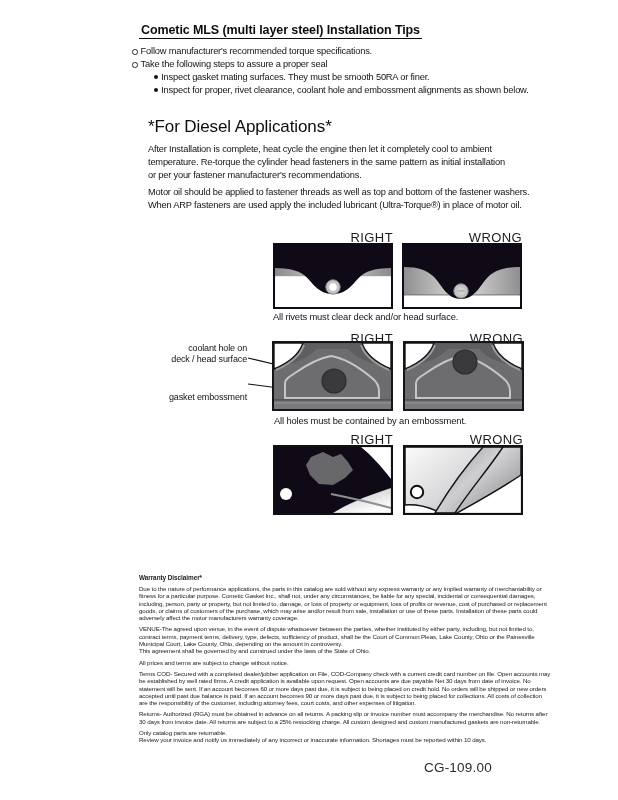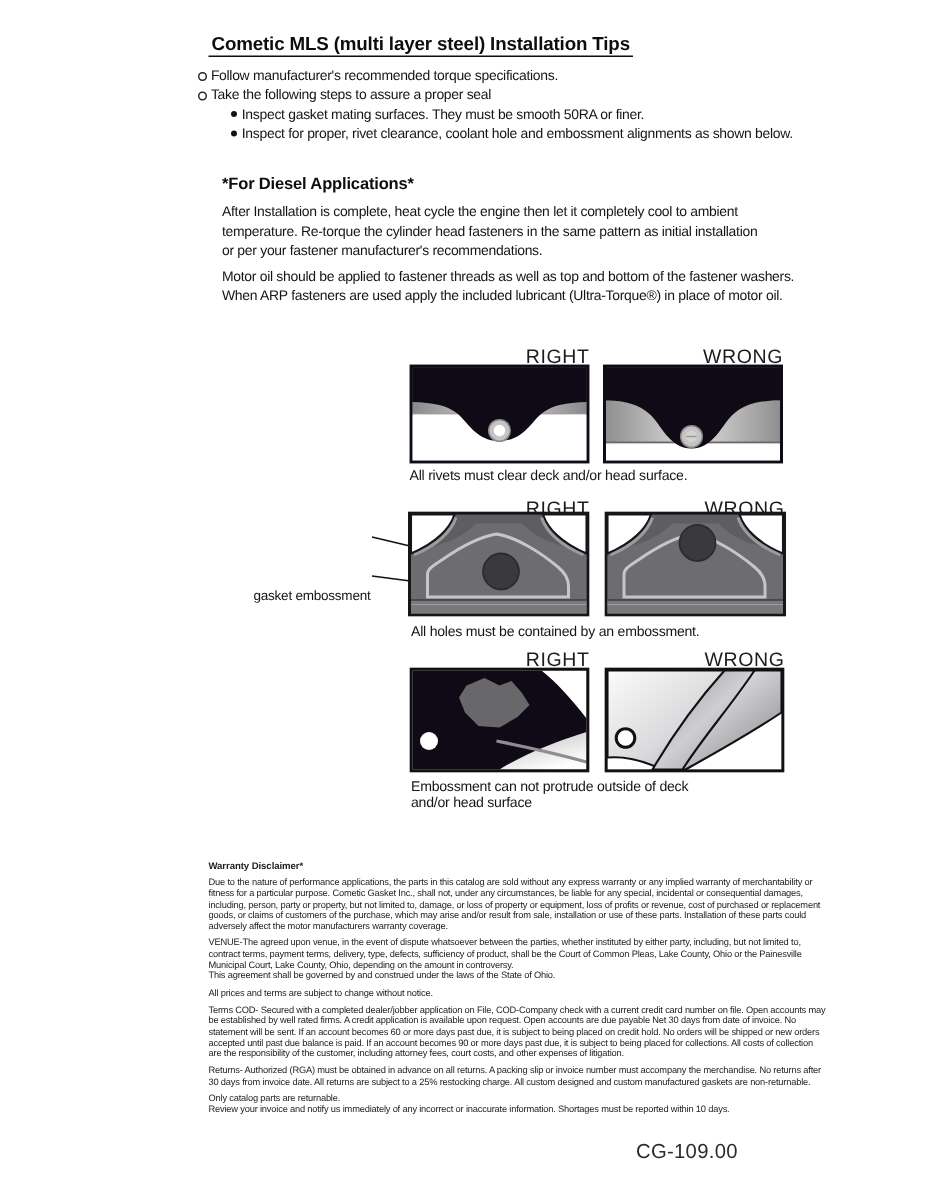--- a/index.html
+++ b/index.html
@@ -17,21 +17,21 @@
     margin:0 0 6px 7px;
   }
   .bullet-row{display:flex;align-items:flex-start;font-size:9.3px;letter-spacing:-0.2px;line-height:13px;color:#141416;}
   .bullet-row .marker{flex:0 0 auto;}
   .o-marker{width:3.6px;height:3.6px;border:1px solid #2a2a2c;border-radius:50%;margin:4px 3px 0 0;}
   .d-marker{width:4.2px;height:4.2px;background:#141416;border-radius:50%;margin:4px 3px 0 0;}
   .sub{margin-left:22px;}
 
   
   .diesel{position:absolute;left:112px;top:117px;width:440px;}
-  .diesel h2{font-size:11px;font-weight:bold;color:#0d0d0f;margin:0 0 6px 0;letter-spacing:-0.1px;}
+  .diesel h2{font-size:17px;font-weight:normal;color:#0d0d0f;margin:0 0 6px 0;letter-spacing:-0.1px;}
   .diesel p{font-size:9.3px;letter-spacing:-0.2px;line-height:13px;color:#141416;margin:0 0 4px 0;}
 
   
   .rw-label{position:absolute;width:120px;text-align:right;font-size:13px;letter-spacing:0.4px;color:#1c1c1e;}
   .dbox{position:absolute;width:120px;}
   .caption{position:absolute;font-size:9.4px;letter-spacing:-0.15px;line-height:11px;color:#141416;}
 
   .side-label{position:absolute;text-align:right;font-size:9px;letter-spacing:-0.15px;line-height:10.5px;color:#141416;}
 
   
@@ -115,20 +115,22 @@
       <circle cx="59" cy="48" r="3.8" fill="#d2d2d2"></circle>
       <line x1="55.5" y1="48" x2="62.5" y2="48" stroke="#9a9a9a" stroke-width="1"></line>
     </svg>
   </div>
 
   <div class="caption" style="left:237px;top:311px;width:240px;">All rivets must clear deck and/or head surface.</div>
 
   <div class="rw-label" style="left:237px;top:331px;">RIGHT</div>
   <div class="rw-label" style="left:367px;top:331px;">WRONG</div>
 
+  <div class="side-label pre" style="left:100px;top:343px;width:111px;">coolant hole on
+deck / head surface</div>
   <div class="side-label" style="left:100px;top:392px;width:111px;">gasket embossment</div>
 
   <svg style="position:absolute;left:210px;top:350px;" width="100" height="50" viewBox="0 0 100 50">
     <line x1="2" y1="8" x2="82" y2="27" stroke="#111" stroke-width="1.1"></line>
     <polygon points="86,28.5 78,23.5 79,29.5" fill="#111"></polygon>
     <line x1="2" y1="34" x2="48" y2="40" stroke="#111" stroke-width="1.1"></line>
   </svg>
 
   <div class="dbox" style="left:236px;top:341px;">
     <svg width="121" height="70" viewBox="0 0 121 70">
@@ -200,22 +202,20 @@
         </linearGradient>
       </defs>
       <rect x="2" y="2" width="116" height="66" fill="#ffffff"></rect>
       <path d="M2,2 H118 V30 C94,46 72,58 54,68 H38 C26,62 14,59 2,60 Z" fill="url(#gb3)" stroke="#111114" stroke-width="1.4"></path>
       <path d="M80,2 H100 C84,26 66,46 52,68 H32 C46,44 62,22 80,2 Z" fill="url(#gs3)" stroke="#111114" stroke-width="1.4"></path>
       <circle cx="14" cy="47" r="6.2" fill="#ffffff" stroke="#111114" stroke-width="2"></circle>
       <rect x="1" y="1" width="118" height="68" fill="none" stroke="#111114" stroke-width="2.2"></rect>
     </svg>
   </div>
 
-  <div class="caption pre" style="left:238px;top:518px;width:240px;">Embossment can not protrude outside of deck
-and/or head surface</div>
 
   <div class="fine-print">
     <div class="fp-head">Warranty Disclaimer*</div>
     <div id="fine-print-paras">
         <div class="fp-para pre">Due to the nature of performance applications, the parts in this catalog are sold without any express warranty or any implied warranty of merchantability or
 fitness for a particular purpose.  Cometic Gasket Inc., shall not, under any circumstances, be liable for any special, incidental or consequential damages,
 including, person, party or property, but not limited to, damage, or loss of property or equipment, loss of profits or revenue, cost of purchased or replacement
 goods, or claims of customers of the purchase, which may arise and/or result from sale, installation or use of these parts.  Installation of these parts could
 adversely affect the motor manufacturers warranty coverage.</div>
         <div class="fp-para pre">VENUE-The agreed upon venue, in the event of dispute whatsoever between the parties, whether instituted by either party, including, but not limited to,

